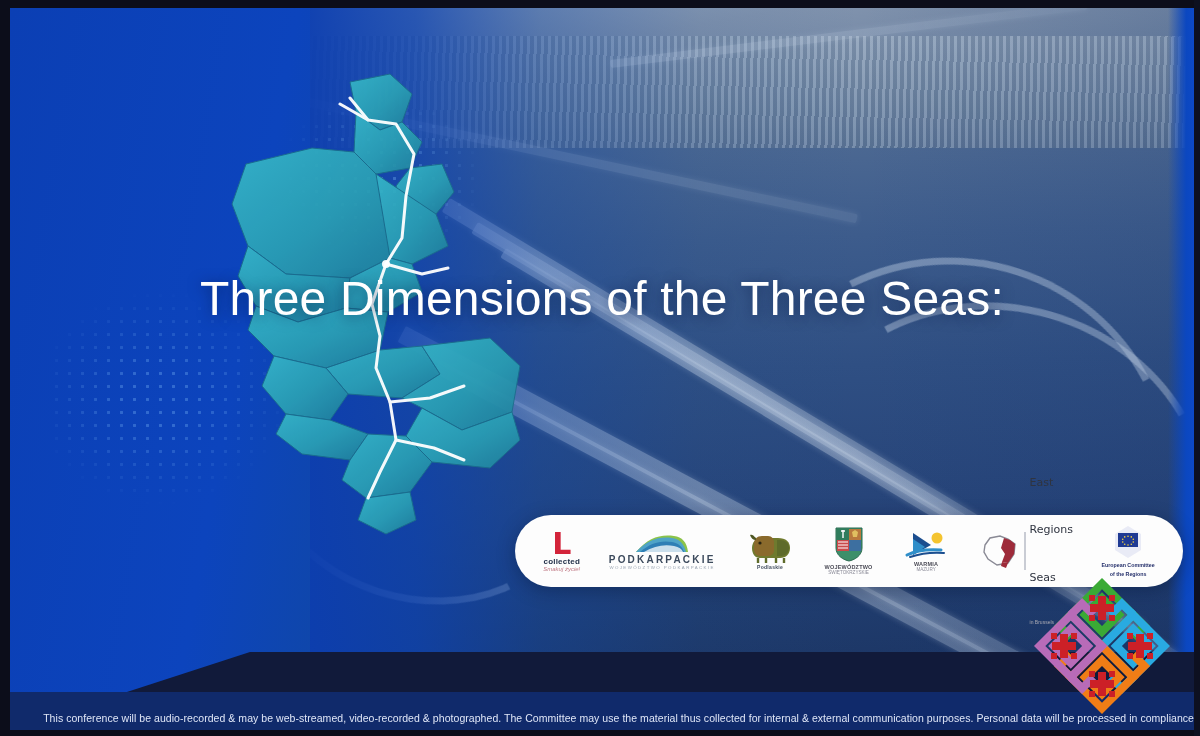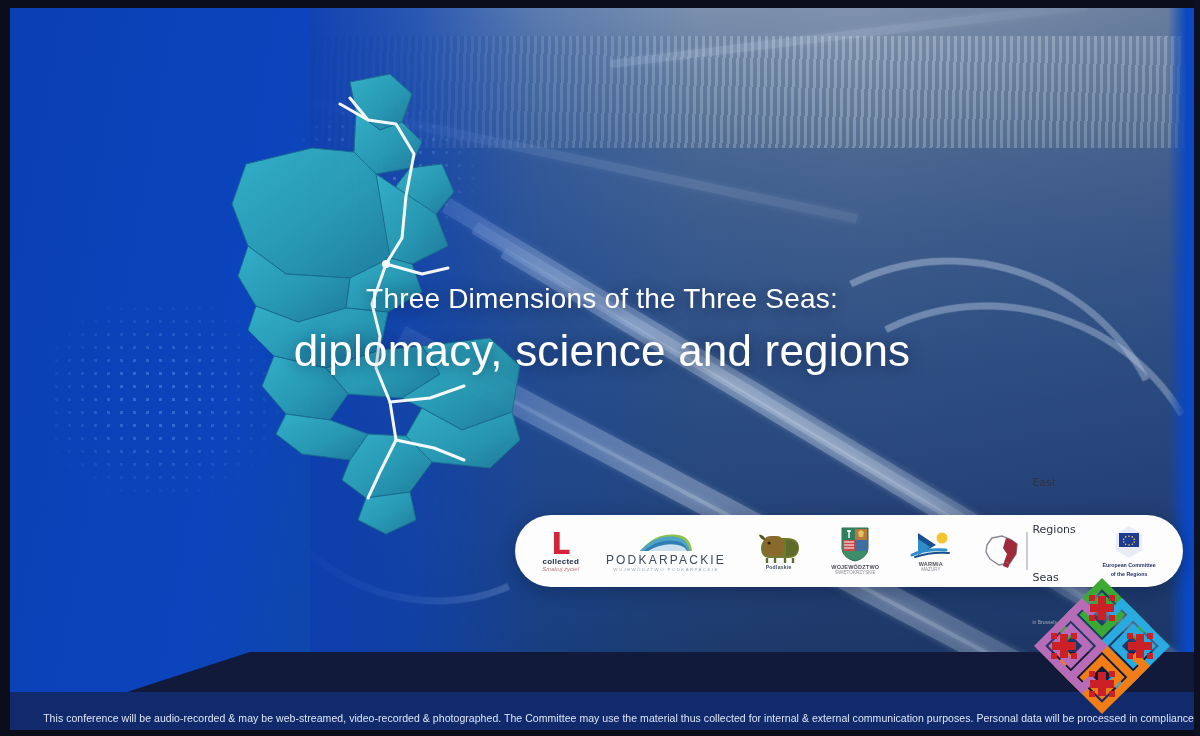--- a/index.html
+++ b/index.html
@@ -52,36 +52,36 @@
     background-size:13px 13px;
     -webkit-mask-image:radial-gradient(ellipse 180px 150px at 110px 330px,#000 20%,transparent 72%),
                        radial-gradient(ellipse 150px 120px at 330px 110px,#000 18%,transparent 70%);
     mask-image:radial-gradient(ellipse 180px 150px at 110px 330px,#000 20%,transparent 72%),
                radial-gradient(ellipse 150px 120px at 330px 110px,#000 18%,transparent 70%);}
   .mapsvg{position:absolute;left:0;top:0;}
 
   
   .title-block{position:absolute;left:0;top:265px;width:1184px;text-align:center;z-index:20;color:#ffffff;
                text-shadow:0 2px 14px rgba(4,20,60,.55);}
-  .title-l1{font-size:28px;line-height:52px;font-weight:400;letter-spacing:.2px;}
+  .title-l1{font-size:48px;line-height:52px;font-weight:400;letter-spacing:.2px;}
   .title-l2{font-size:44px;line-height:52px;font-weight:400;letter-spacing:.2px;}
 
   
   .logobar{position:absolute;left:505px;top:507px;width:668px;height:72px;background:#fdfdfd;border-radius:36px;
            display:flex;align-items:center;justify-content:space-around;padding:0 14px;box-sizing:border-box;z-index:30;
            box-shadow:0 4px 18px rgba(4,18,50,.35);}
   .logo{display:flex;flex-direction:column;align-items:center;justify-content:center;height:62px;}
   .logo .cap{font-size:5.5px;letter-spacing:.2px;color:#4a4a55;text-align:center;line-height:6.5px;margin-top:2px;font-weight:700;}
   .logo .cap2{font-size:4.6px;color:#8a8a97;text-align:center;line-height:5.6px;}
 
   .lub-l{font-size:30px;font-weight:700;color:#d3243a;line-height:26px;font-family:"DejaVu Sans",sans-serif;}
   .lub-name{font-size:8px;font-weight:700;color:#23314a;letter-spacing:.2px;}
   .lub-sub{font-size:6px;color:#c07a86;font-style:italic;}
 
-  .pod-word{font-size:12px;letter-spacing:2.2px;color:#3c4a5c;font-weight:400;}
+  .pod-word{font-size:10px;letter-spacing:2.2px;color:#3c4a5c;font-weight:700;}
   .pod-sub{font-size:4.4px;letter-spacing:1.4px;color:#9aa5b2;}
 
   .pdl-word{font-size:5px;color:#3e4a5c;font-weight:700;letter-spacing:.3px;}
 
   .epl-txt{font-size:11px;line-height:11.5px;color:#2f3440;font-weight:400;font-family:"DejaVu Sans",sans-serif;}
   .epl-sub{font-size:5px;color:#a9a9b3;}
   .epl-bar{width:2px;height:38px;background:#c9ccd4;margin:0 4px;}
 
   .eu-cap{font-size:5.3px;font-weight:700;color:#25306b;text-align:center;line-height:6.4px;margin-top:3px;}
 
@@ -162,21 +162,20 @@
           <path d="M340,334 L380,330 L414,318"></path>
           <path d="M346,372 L384,380 L414,392"></path>
           <path d="M318,52 L290,36"></path>
         </g>
         <circle cx="336" cy="196" r="4" fill="#ffffff" opacity="0.95"></circle>
       </svg>
     </div>
 
     <div class="title-block">
       <div class="title-l1">Three Dimensions of the Three Seas:</div>
-      <div class="title-l2">diplomacy, science and regions</div>
     </div>
 
     <div class="logobar">
 
       <div class="logo">
         <div class="lub-l">L</div>
         <div class="lub-name">collected</div>
         <div class="lub-sub">Smakuj życie!</div>
       </div>
 

